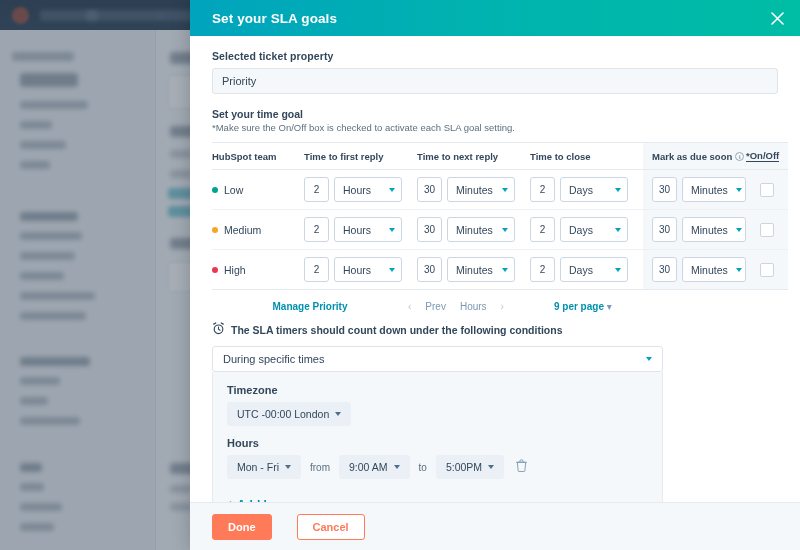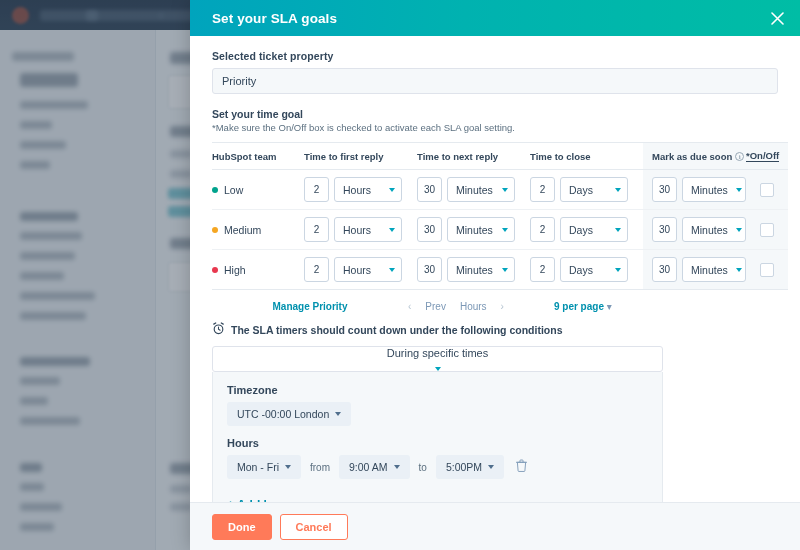--- a/index.html
+++ b/index.html
@@ -335,21 +335,20 @@
     border: 1px solid #dfe3eb;
     border-radius: 3px;
     background: #ffffff;
     display: flex;
     align-items: center;
     justify-content: space-between;
     padding: 0 10px;
     font-size: 11px;
     color: #33475b;
     cursor: pointer;
-    flex-direction: column;
   }
 
   .cond-panel {
     width: 451px;
     background: #f5f8fa;
     border: 1px solid #e5eaef;
     border-top: none;
     padding: 12px 14px 14px 14px;
   }
   .panel-label {
@@ -392,21 +391,21 @@
     display: inline-block;
   }
 
   
   .modal-footer {
     flex: 0 0 48px;
     border-top: 1px solid #e5eaef;
     background: #f5f8fa;
     display: flex;
     align-items: center;
-    gap: 8px;
+    gap: 25px;
     padding: 0 22px;
   }
   .btn {
     height: 26px;
     border-radius: 3px;
     font-size: 11px;
     font-weight: bold;
     display: inline-flex;
     align-items: center;
     justify-content: center;

